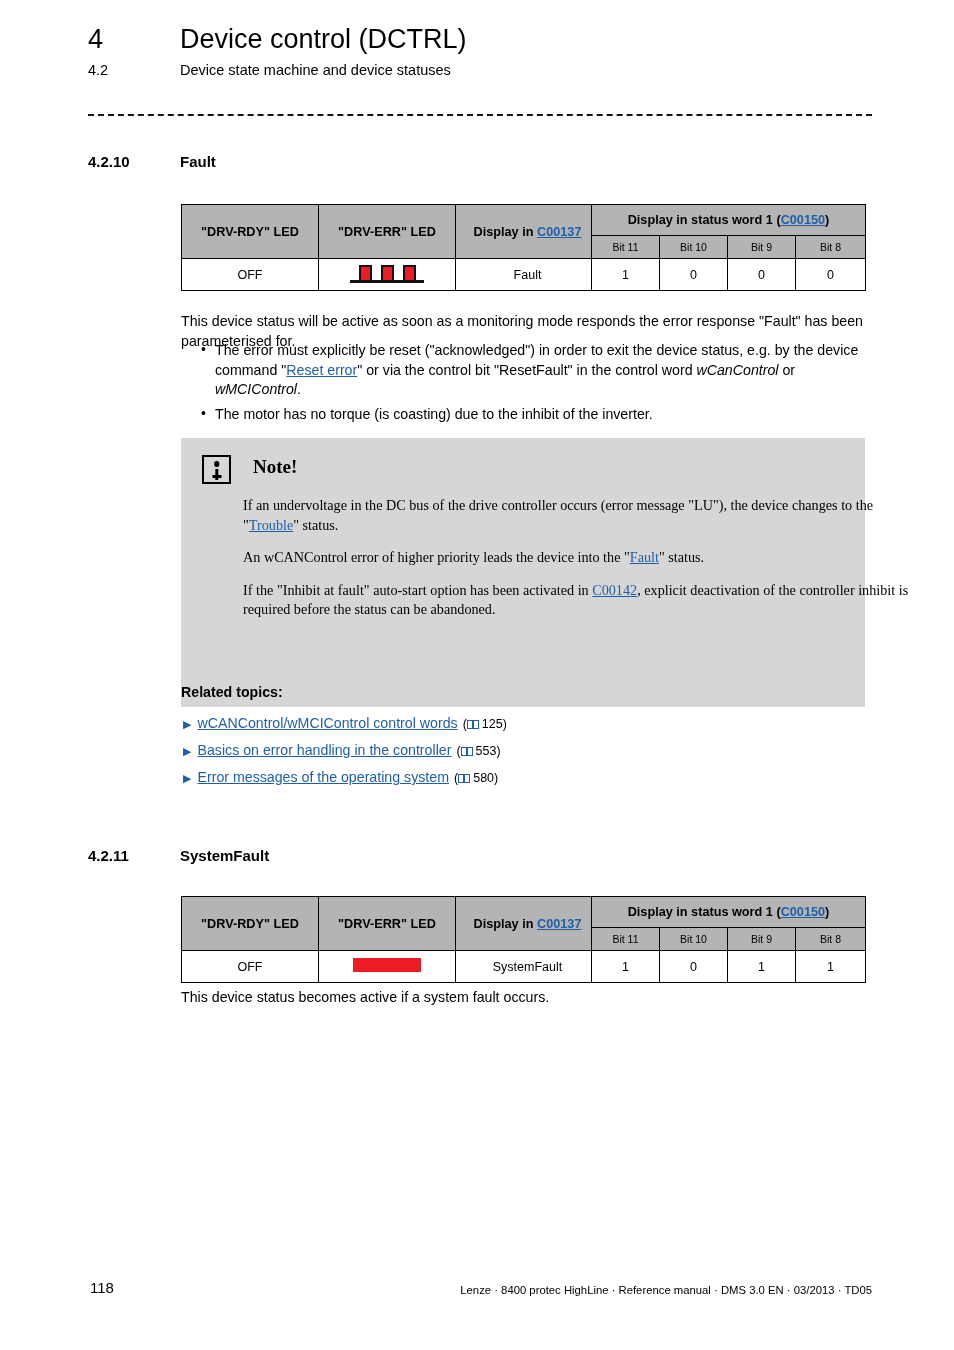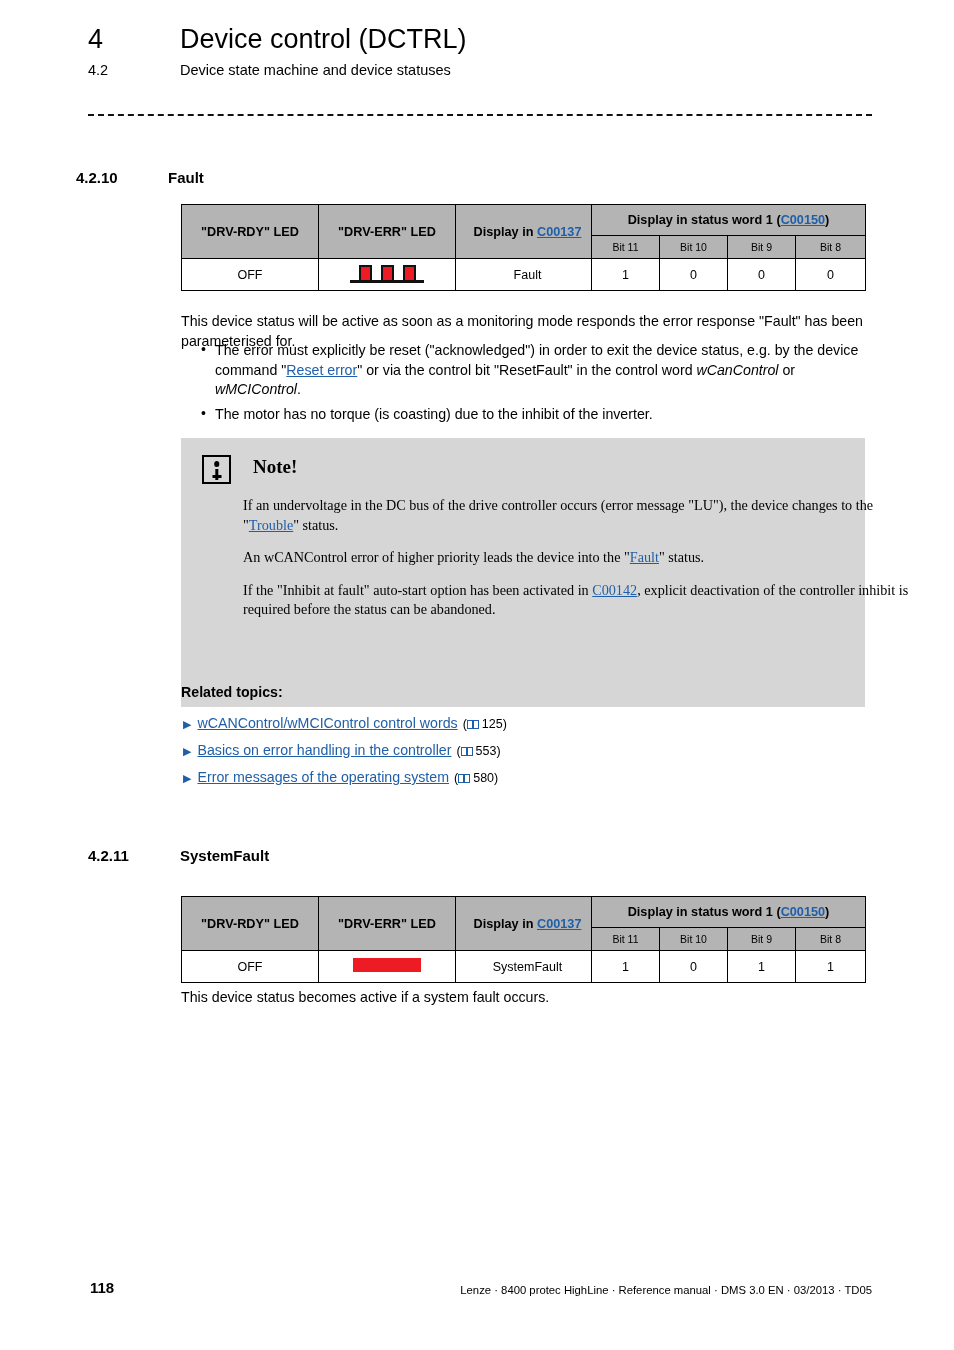--- a/index.html
+++ b/index.html
@@ -161,41 +161,41 @@
     border:1.4px solid #1f5fa9; box-sizing:border-box;
   }
   .bookicon i.l { left:0; border-right:none; }
   .bookicon i.r { right:0; border-left:none; }
   .bookicon .spine {
     position:absolute; left:5px; top:0; width:2px; height:9px;
     background:#1f5fa9;
   }
 
   
-  .f-page { position:absolute; left:90px; top:1279px; font-size:15px; font-weight:bold; }
+  .f-page { position:absolute; left:90px; top:1279px; font-size:15px; font-weight:normal; }
   .f-text { position:absolute; right:82px; top:1284px; font-size:11.3px; white-space:nowrap; }
 </style>
 </head>
 <body>
 
 <div class="page">
 
   <div class="rh">
     <div class="rh-row">
       <span class="rh-num rh-chap-num">4</span>
       <span class="rh-chap-title">Device control (DCTRL)</span>
     </div>
     <div class="rh-row rh-row2">
       <span class="rh-num rh-sec-num">4.2</span>
       <span class="rh-sec-title">Device state machine and device statuses</span>
     </div>
   </div>
   <div class="rule-dashed"></div>
 
-  <div class="sec-head" style="left:76px; top:153px;margin-top:16px;">
+  <div class="sec-head" style="left:88px; top:153px;">
     <span class="sn">4.2.10</span>
     <span class="st">Fault</span>
   </div>
 
   <table class="tbl" style="left:181px; top:204px; width:684px;">
     <colgroup>
       <col style="width:137px">
         <col style="width:137px">
         <col style="width:136px">
       <col style="width:68px">

